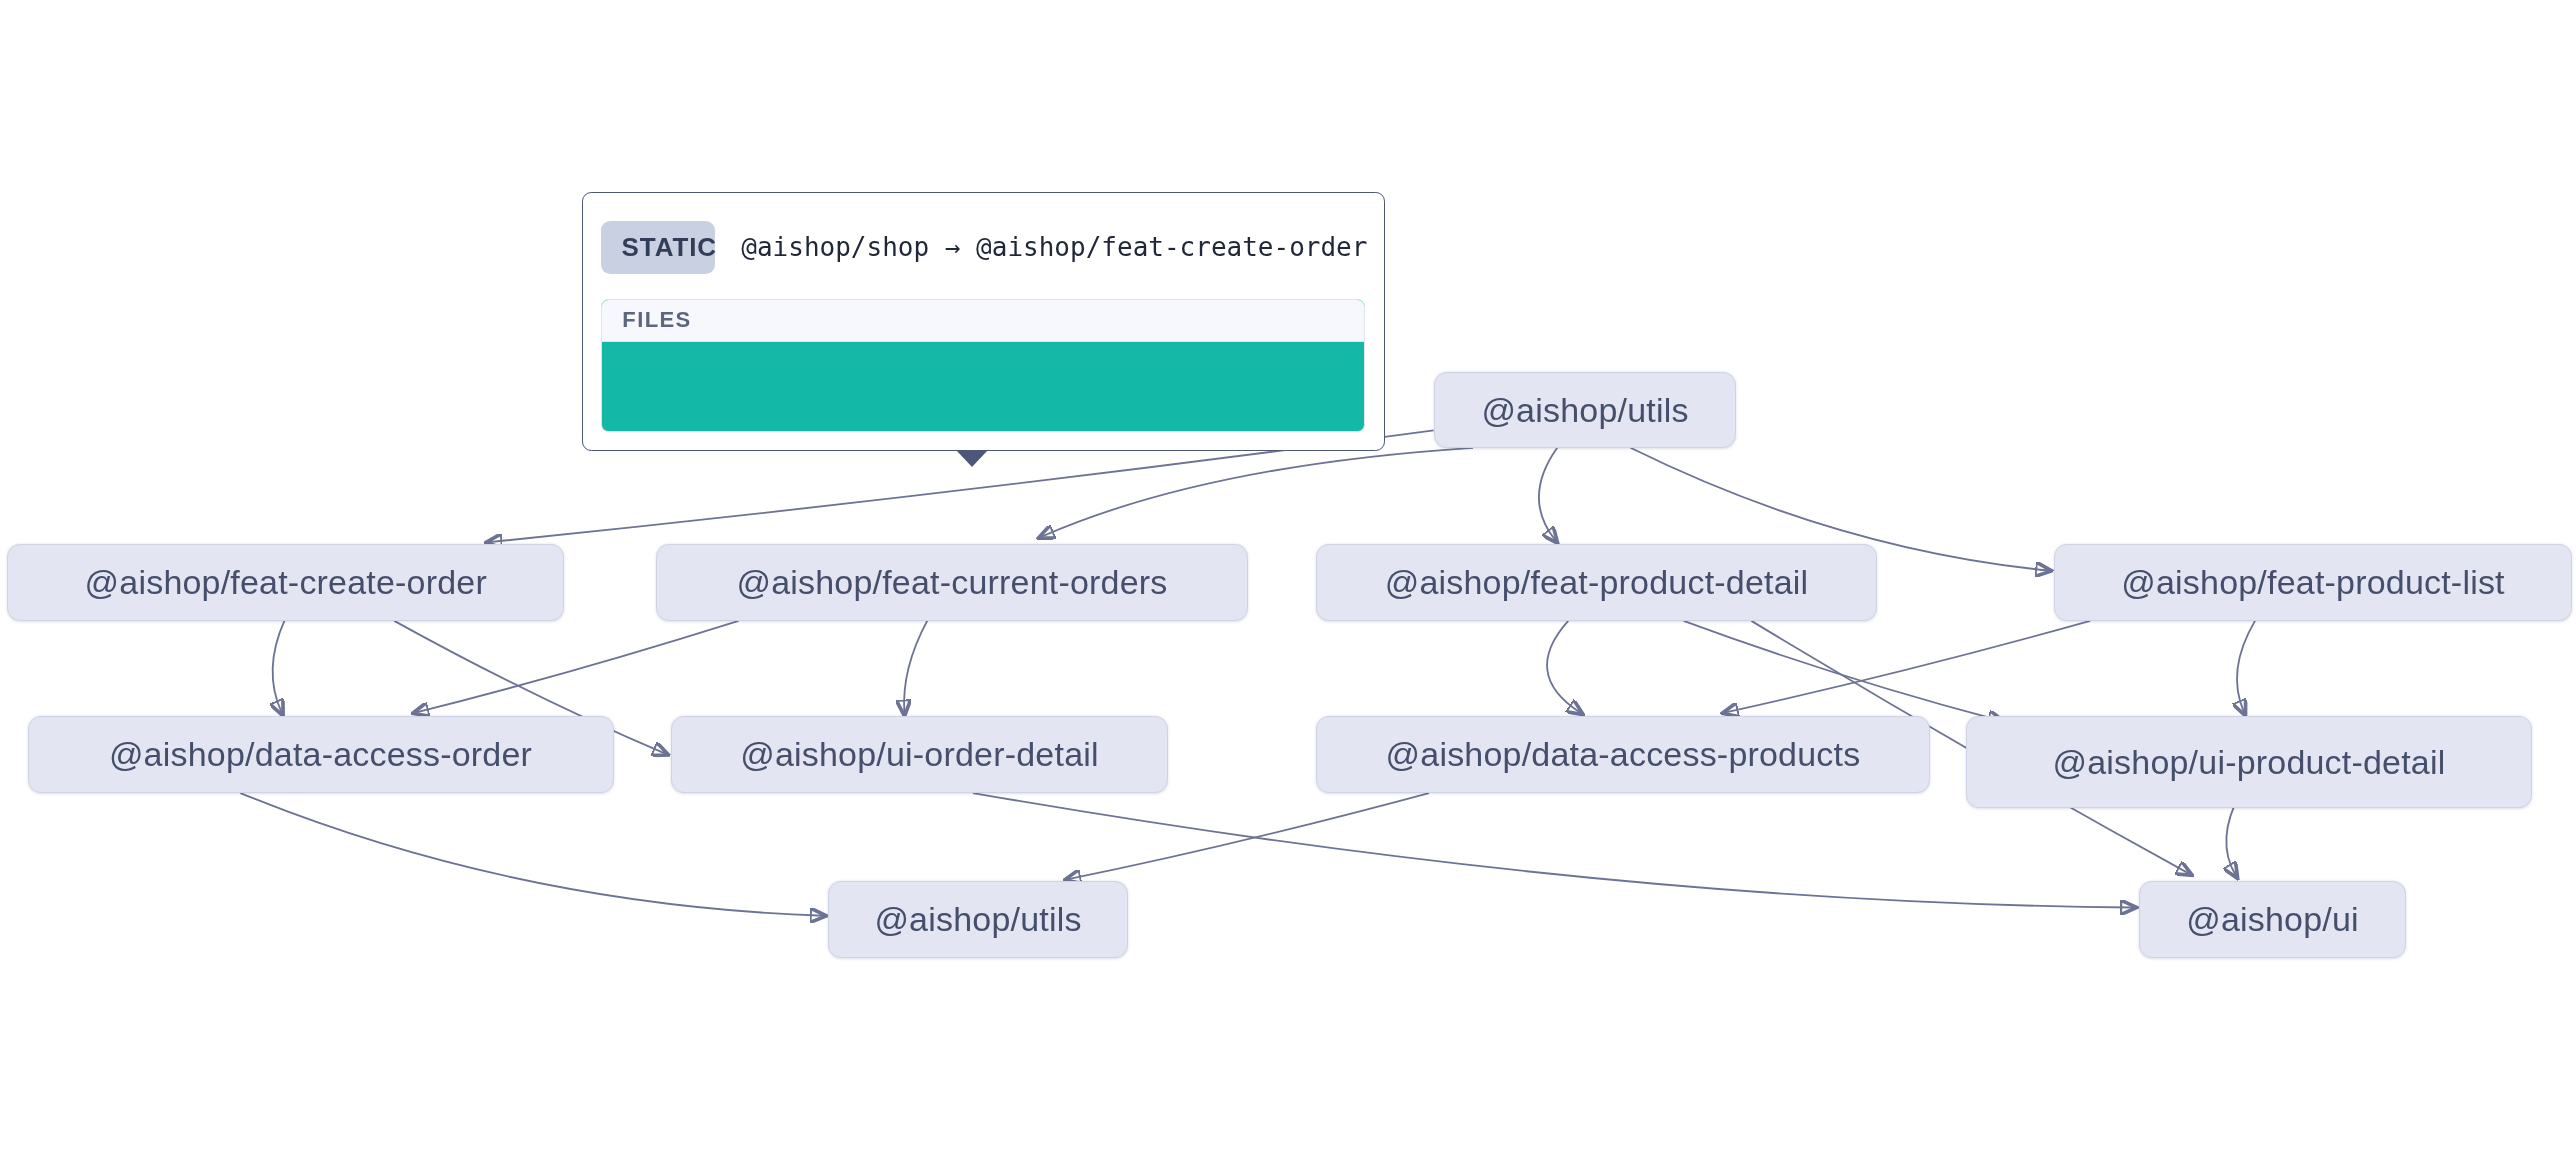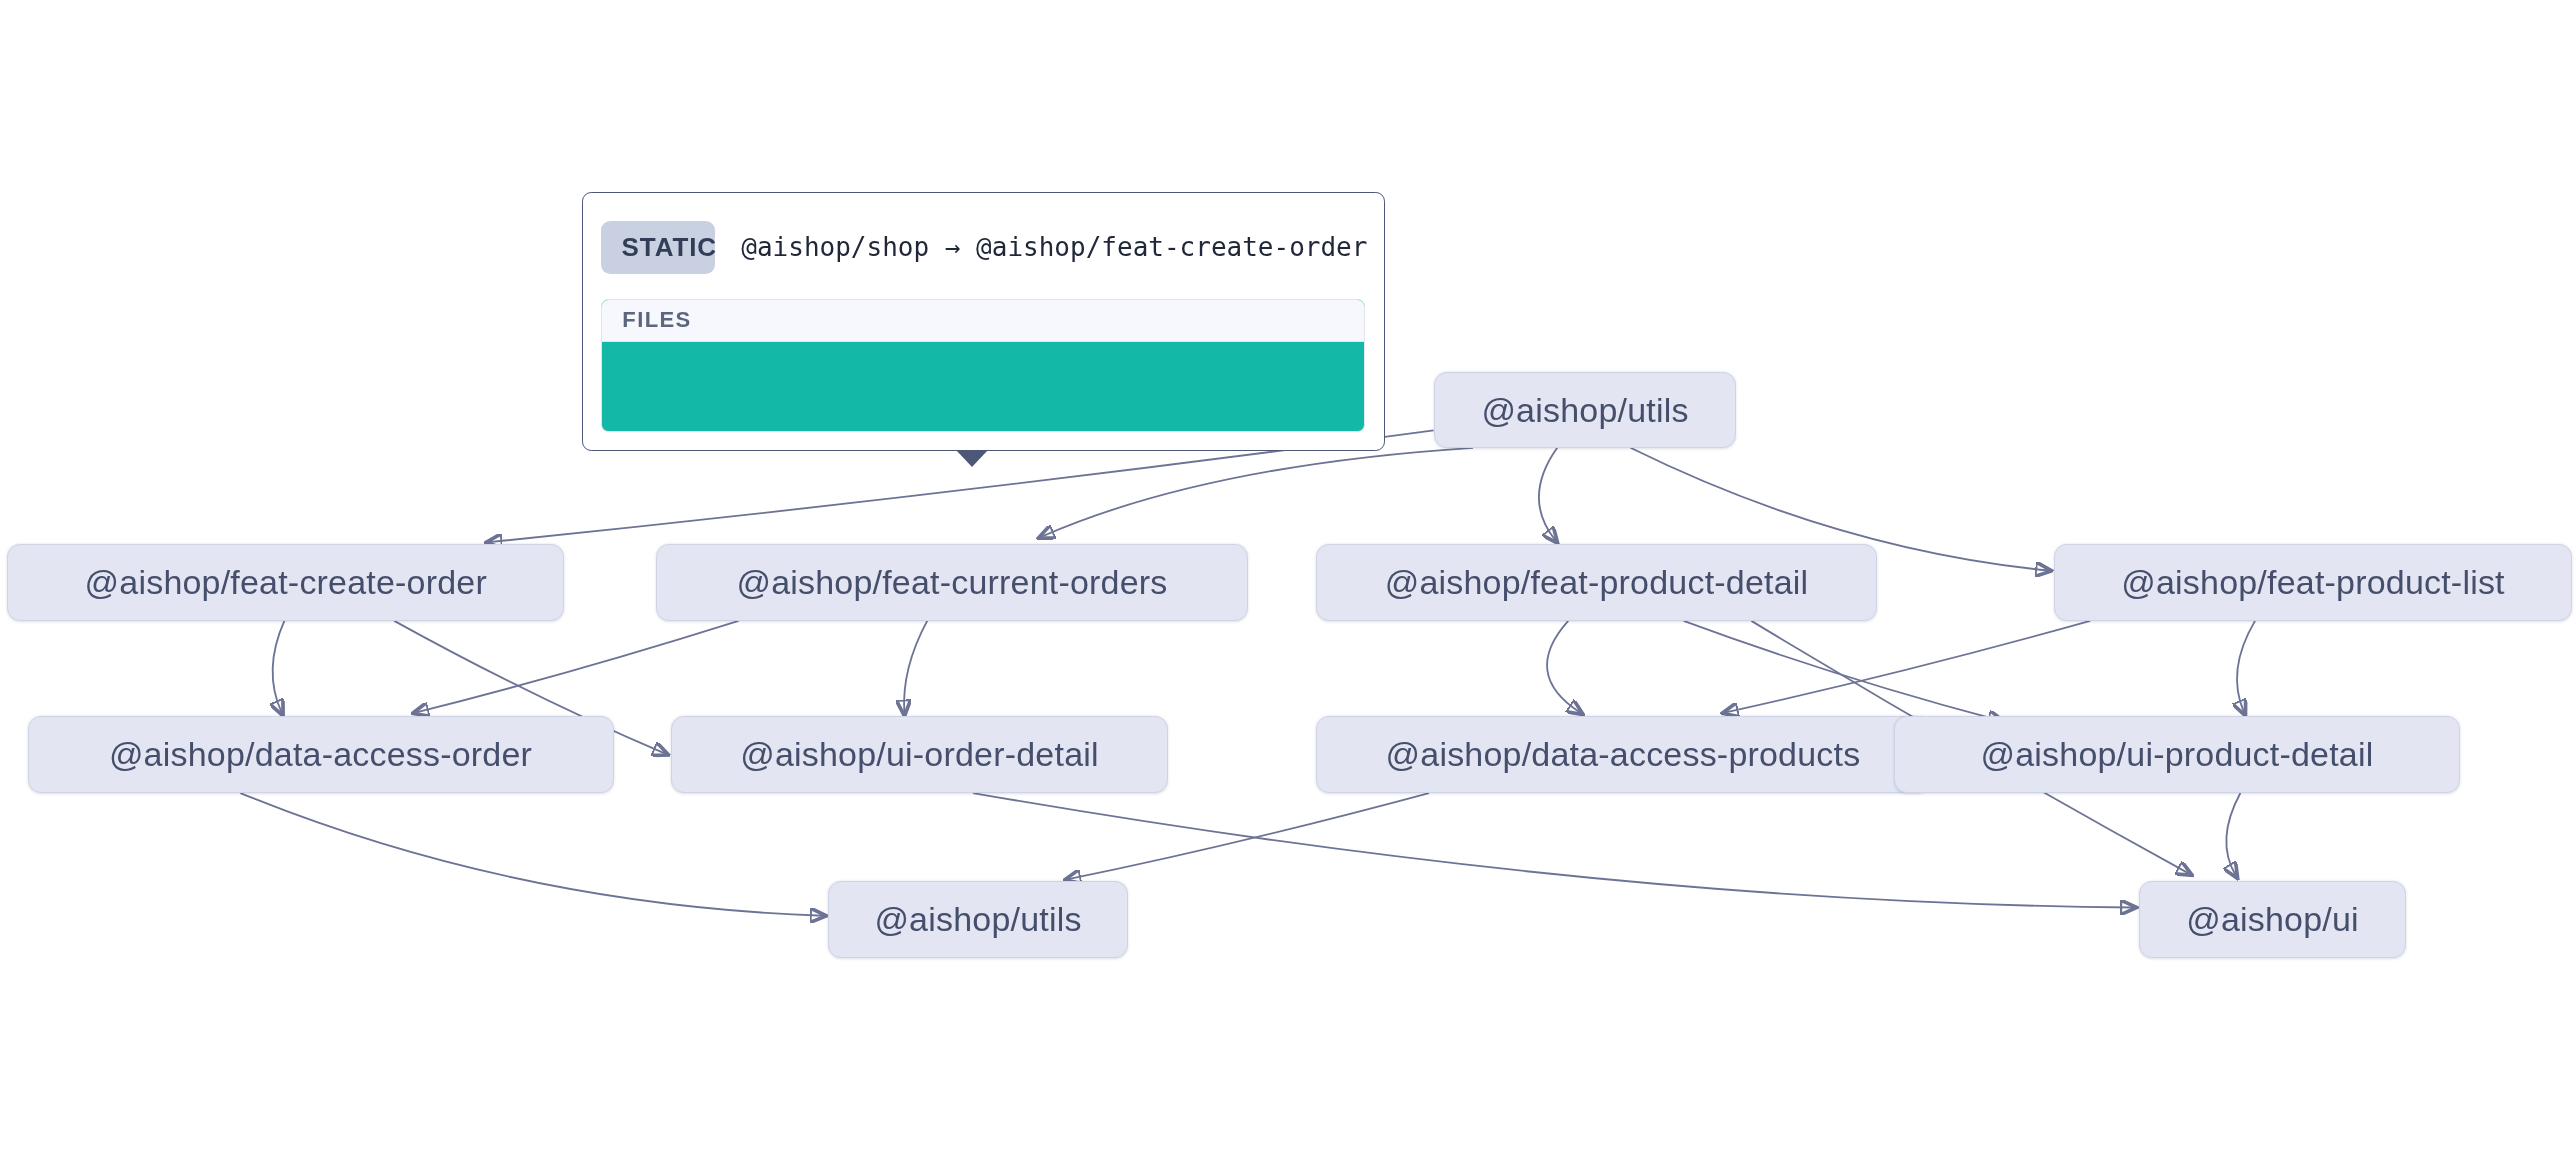--- a/index.html
+++ b/index.html
@@ -134,21 +134,21 @@
 
   <div id="nodes">
       <div class="node" style="left: 1434px; top: 372px; width: 302px; height: 76px;">@aishop/utils</div>
       <div class="node" style="left: 7.3px; top: 544px; width: 557px; height: 77px;">@aishop/feat-create-order</div>
       <div class="node" style="left: 656px; top: 544px; width: 592px; height: 77px;">@aishop/feat-current-orders</div>
       <div class="node" style="left: 1316px; top: 544px; width: 561px; height: 77px;">@aishop/feat-product-detail</div>
       <div class="node" style="left: 2054px; top: 544px; width: 518px; height: 77px; text-align: center;">@aishop/feat-product-list</div>
       <div class="node" style="left: 27.5px; top: 716px; width: 586px; height: 77px;">@aishop/data-access-order</div>
       <div class="node" style="left: 671px; top: 716px; width: 497px; height: 77px;">@aishop/ui-order-detail</div>
       <div class="node" style="left: 1316px; top: 716px; width: 614px; height: 77px;">@aishop/data-access-products</div>
-      <div class="node" style="left: 1894px; top: 716px; width: 566px; height: 77px;">@aishop/ui-product-detail</div>
+      <div class="node" style="left: 1966px; top: 716px; width: 566px; height: 92px;">@aishop/ui-product-detail</div>
       <div class="node" style="left: 828px; top: 881px; width: 300px; height: 77px;">@aishop/utils</div>
       <div class="node" style="left: 2139px; top: 881px; width: 267px; height: 77px;">@aishop/ui</div>
     </div>
 
   <div class="tooltip" id="tooltip" style="left: 582px; top: 192px; width: 803px; height: 259px;">
     <div class="tt-row">
       <span class="badge">STATIC</span>
       <span class="dep">@aishop/shop → @aishop/feat-create-order</span>
     </div>
     <div class="files">

